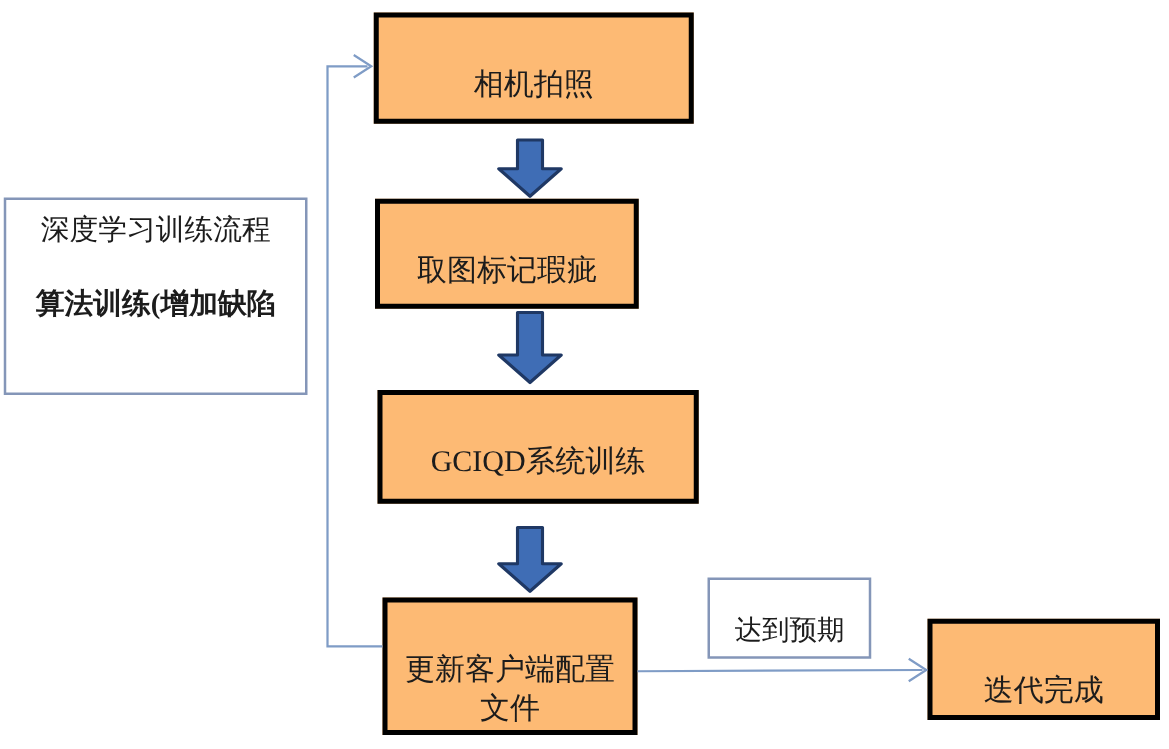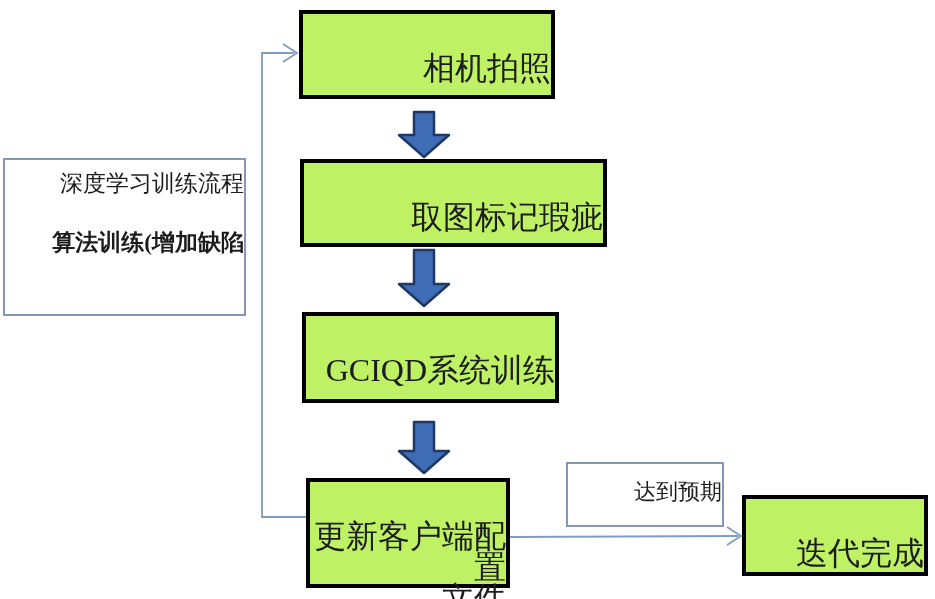--- a/index.html
+++ b/index.html
@@ -14,47 +14,47 @@
     background: #ffffff;
     font-family: "Liberation Serif", "DejaVu Serif", serif;
     color: #1c1c1c;
     overflow: hidden;
   }
   .abs { position: absolute; box-sizing: border-box; }
 
   
   .proc-box {
     border: 4px solid #000000;
-    background: #bef264;
-    text-align: right;
-    font-size: 32px;
+    background: #fdba74;
+    text-align: center;
+    font-size: 24px;
     line-height: 31px;
     padding-top: 8px;
     white-space: pre-line;
   }
 
   
   .soft-box {
     border: 2px solid #8496b8;
     background: #ffffff;
-    text-align: right;
+    text-align: center;
     font-size: 23px;
     line-height: 31px;
   }
 
   .note-box   { left: 3px;   top: 158px; width: 243px; height: 158px; padding-top: 8px; }
   .note-line2 { margin-top: 28px; font-weight: bold; }
 
   .box-camera { left: 299px; top: 10px;  width: 256px; height: 89px;  }
-  .box-mark   { left: 300px; top: 159px; width: 307px; height: 88px; font-family: Liberation Serif, serif;  }
+  .box-mark   { left: 300px; top: 159px; width: 211px; height: 88px; font-family: Liberation Serif, serif;  }
   .box-train  { left: 302px; top: 312px; width: 257px; height: 91px;  }
   .box-update { left: 306px; top: 478px; width: 204px; height: 110px; }
   .box-end    { left: 742px; top: 495px; width: 186px; height: 81px;  }
 
-  .branch-label { left: 566px; top: 462px; width: 158px; height: 65px; padding-top: 12px; font-size: 22px; }
+  .branch-label { left: 566px; top: 462px; width: 131px; height: 65px; padding-top: 24px; font-size: 22px; }
 
   .overlay {
     left: 0; top: 0; width: 935px; height: 599px;
     pointer-events: none;
   }
 </style>
 </head>
 <body>
 
 <div class="canvas">

